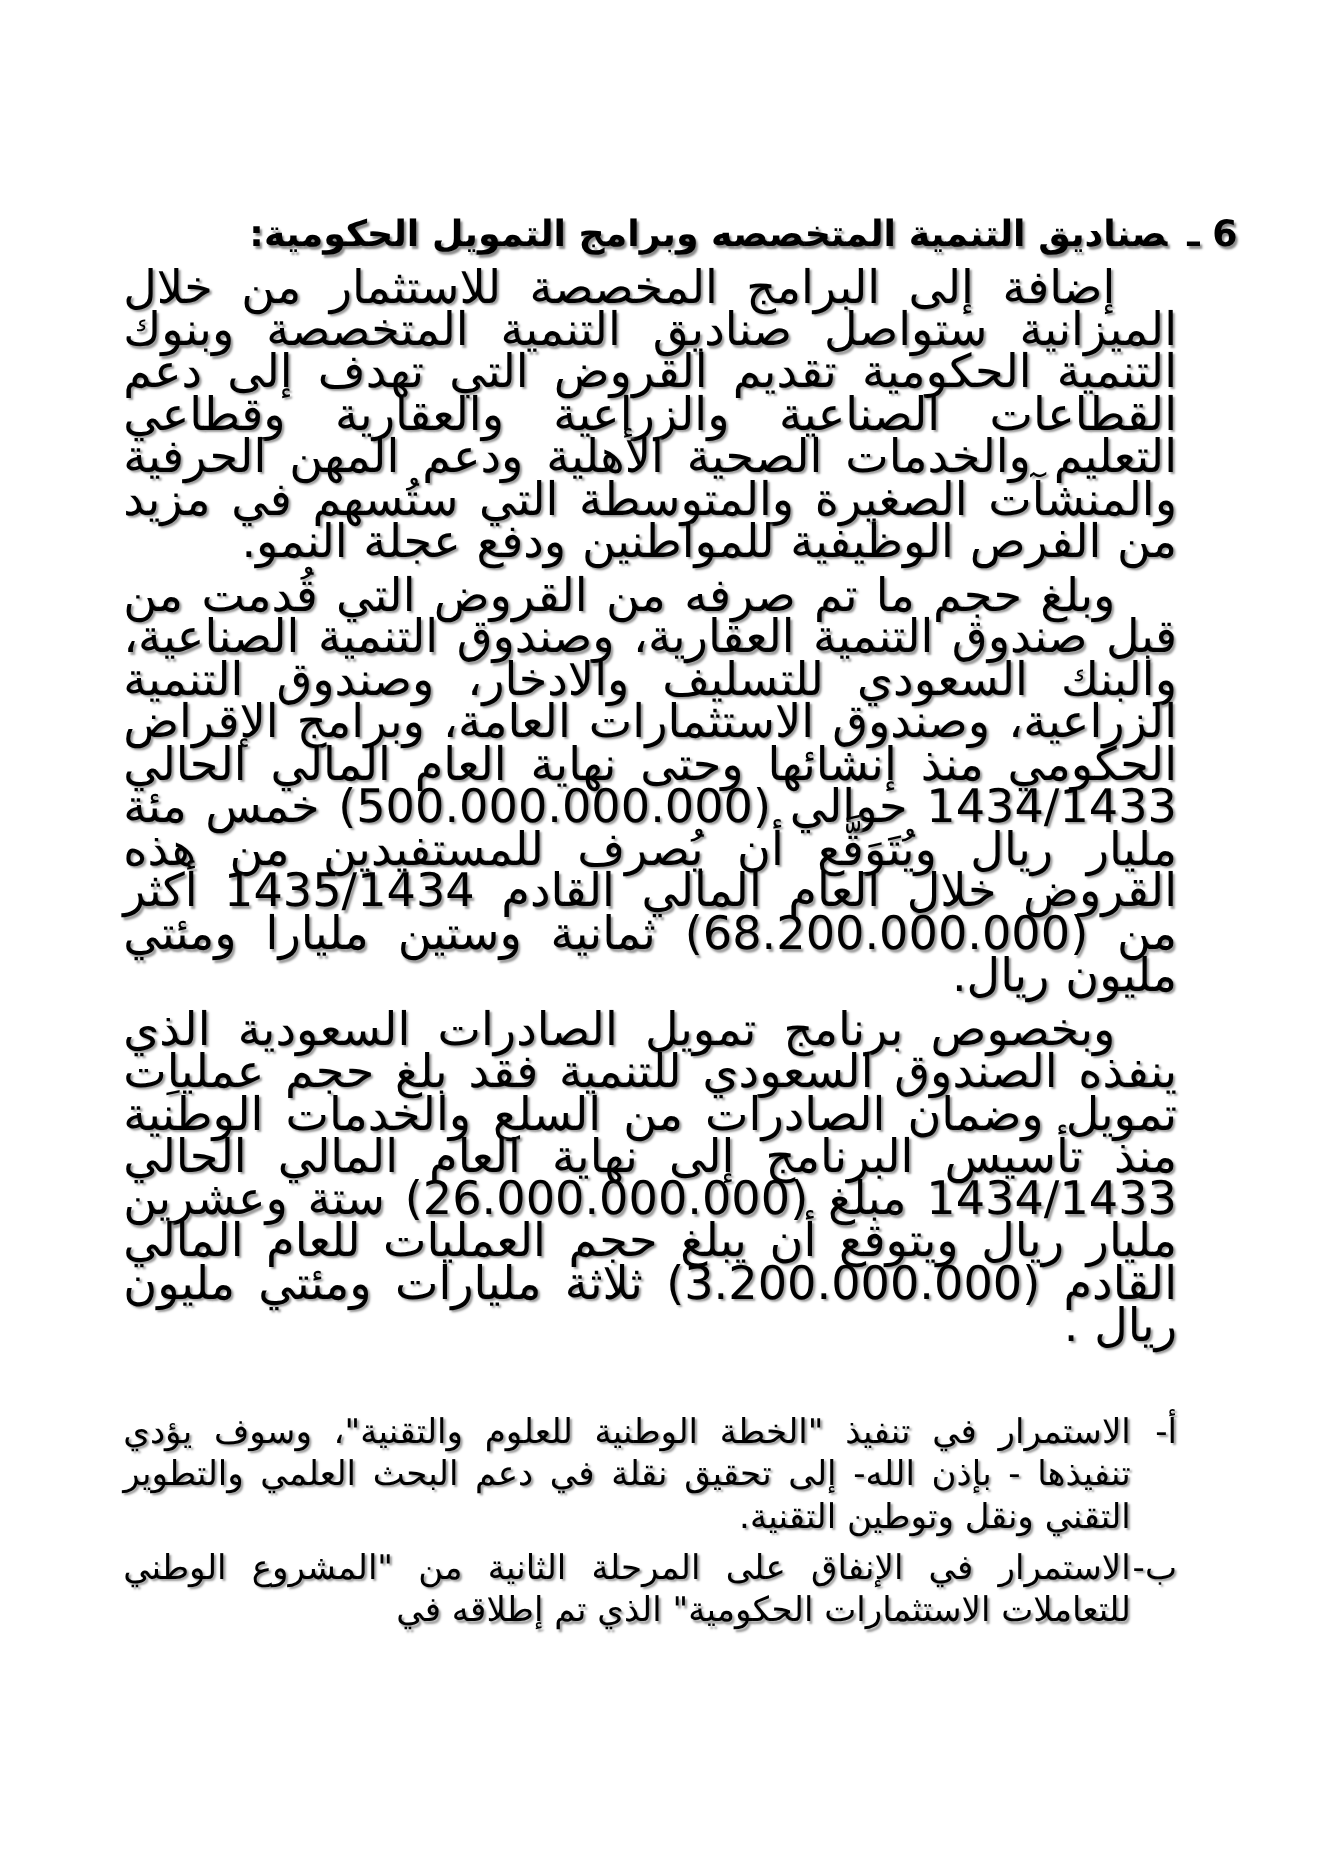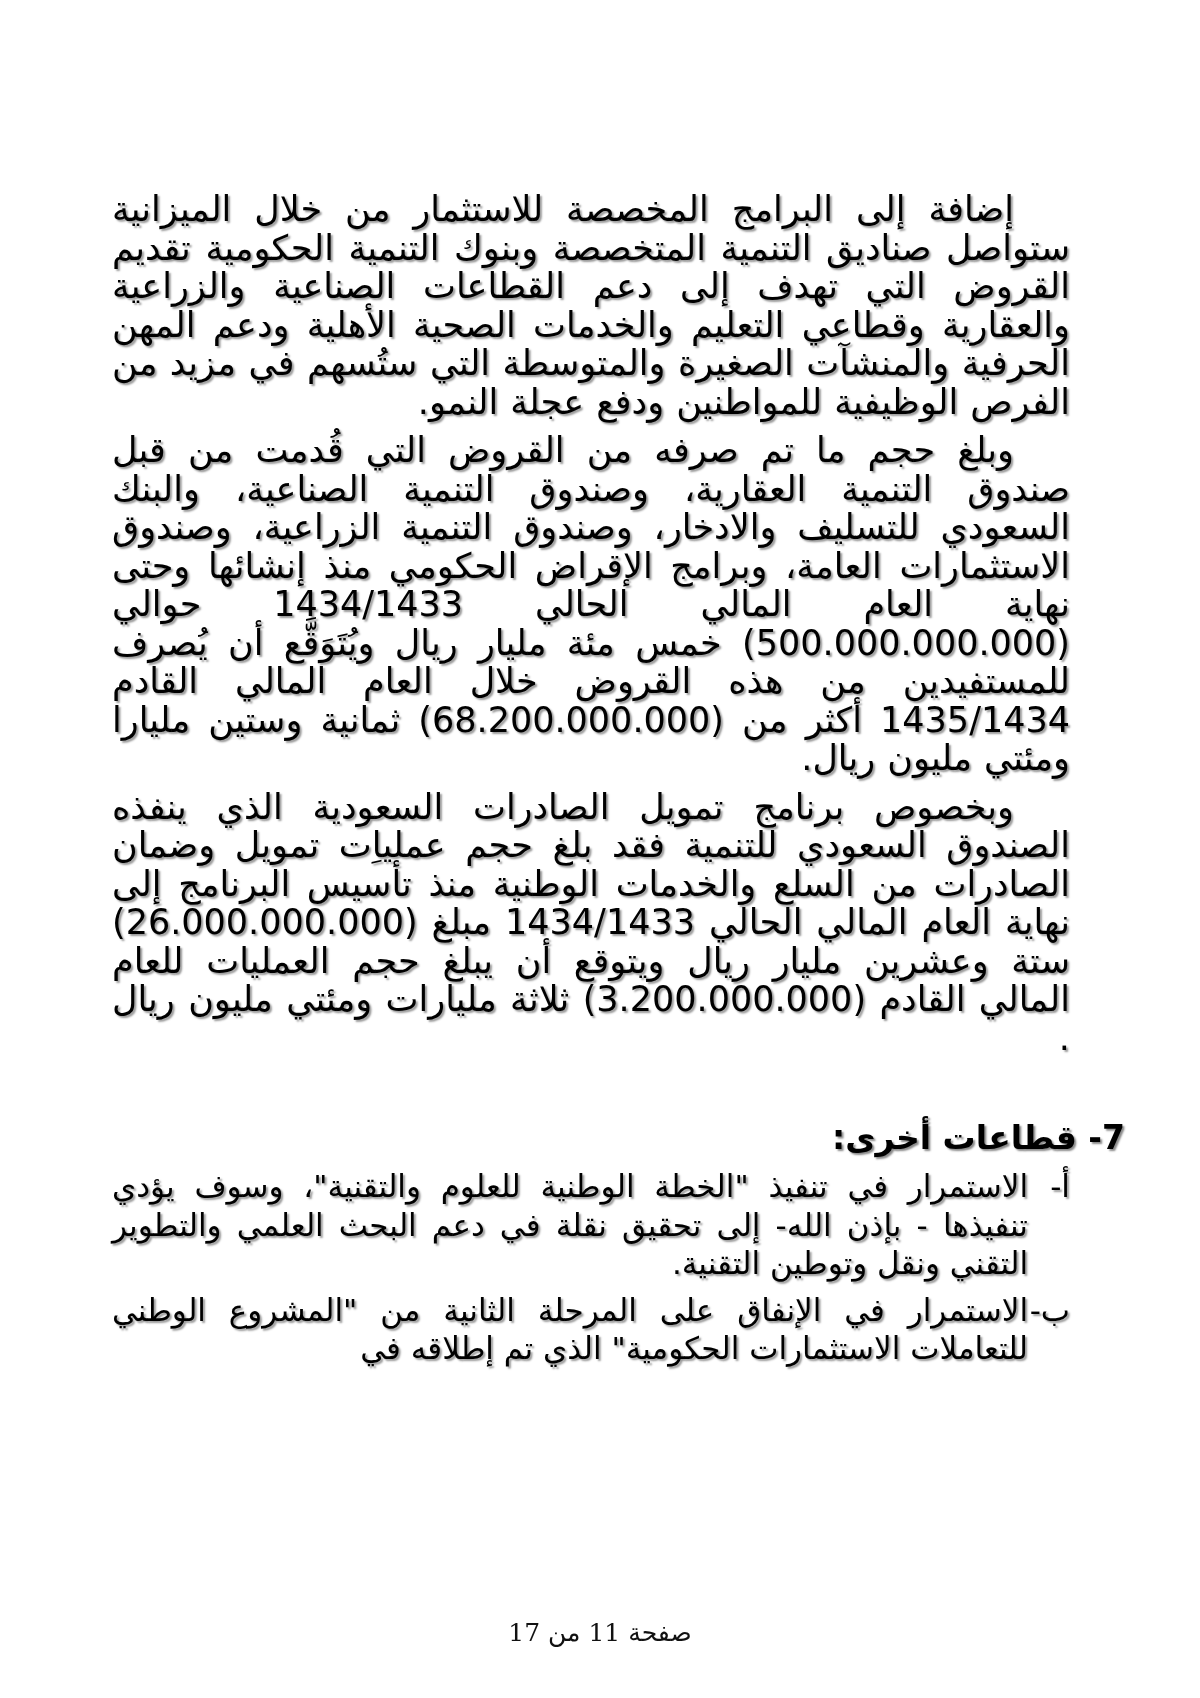--- a/index.html
+++ b/index.html
@@ -39,21 +39,21 @@
       margin: 0 0 6px 0;
       text-shadow: 2px 2px 2px #8a8a8a;
       white-space: nowrap;
       margin-right: -55px;
     }
     .heading .num {
       margin-left: 18px;
     }
     .para {
       font-family: "DejaVu Sans", sans-serif;
-      font-size: 35px;
+      font-size: 42px;
       line-height: 38.5px;
       margin: 0 0 10px 0;
       text-shadow: 2px 2px 2px #9a9a9a;
       text-indent: 56px;
       word-spacing: 1px;
     }
     .para.tight { margin-bottom: 20px; }
     .gap-before-h7 { height: 38px; }
     .list-item {
       font-family: "DejaVu Sans", sans-serif;
@@ -80,38 +80,36 @@
       font-size: 25px;
       color: #111;
     }
   </style>
 </head>
 <body>
 
 <div class="page">
   <div class="content">
 
+    <h2 class="heading">
+      <span class="num">6 ـ</span><span>صناديق التنمية المتخصصه وبرامج التمويل الحكومية:</span>
+    </h2>
 
     <p class="para">إضافة إلى البرامج المخصصة للاستثمار من خلال الميزانية ستواصل صناديق التنمية المتخصصة وبنوك التنمية الحكومية تقديم القروض التي تهدف إلى دعم القطاعات الصناعية والزراعية والعقارية وقطاعي التعليم والخدمات الصحية الأهلية ودعم المهن الحرفية والمنشآت الصغيرة والمتوسطة التي ستُسهم في مزيد من الفرص الوظيفية للمواطنين ودفع عجلة النمو.</p>
     <p class="para">وبلغ حجم ما تم صرفه من القروض التي قُدمت من قبل صندوق التنمية العقارية، وصندوق التنمية الصناعية، والبنك السعودي للتسليف والادخار، وصندوق التنمية الزراعية، وصندوق الاستثمارات العامة، وبرامج الإقراض الحكومي منذ إنشائها وحتى نهاية العام المالي الحالي 1434/1433 حوالي (500.000.000.000) خمس مئة مليار ريال ويُتَوَقَّع أن يُصرف للمستفيدين من هذه القروض خلال العام المالي القادم 1435/1434 أكثر من (68.200.000.000) ثمانية وستين مليارا ومئتي مليون ريال.</p>
     <p class="para tight">وبخصوص برنامج تمويل الصادرات السعودية الذي ينفذه الصندوق السعودي للتنمية فقد بلغ حجم عملياِت تمويل وضمان الصادرات من السلع والخدمات الوطنية منذ تأسيس البرنامج إلى نهاية العام المالي الحالي 1434/1433 مبلغ (26.000.000.000) ستة وعشرين مليار ريال ويتوقع أن يبلغ حجم العمليات للعام المالي القادم (3.200.000.000) ثلاثة مليارات ومئتي مليون ريال .</p>
 
     <div class="gap-before-h7"></div>
 
-    <h2 class="heading">
-      <span>7-</span>
-      <span>قطاعات أخرى:</span>
-    </h2>
 
     <div class="list-item">
       <span class="marker">أ-</span>
       <span>الاستمرار في تنفيذ "الخطة الوطنية للعلوم والتقنية"، وسوف يؤدي تنفيذها - بإذن الله- إلى تحقيق نقلة في دعم البحث العلمي والتطوير التقني ونقل وتوطين التقنية.</span>
     </div>
 
     <div class="list-item">
       <span class="marker">ب-</span>
       <span>الاستمرار في الإنفاق على المرحلة الثانية من "المشروع الوطني للتعاملات الاستثمارات الحكومية" الذي تم إطلاقه في</span>
     </div>
 
   </div>
 
-  <div class="footer">صفحة 11 من 17</div>
 </div>
 
 </body></html>

